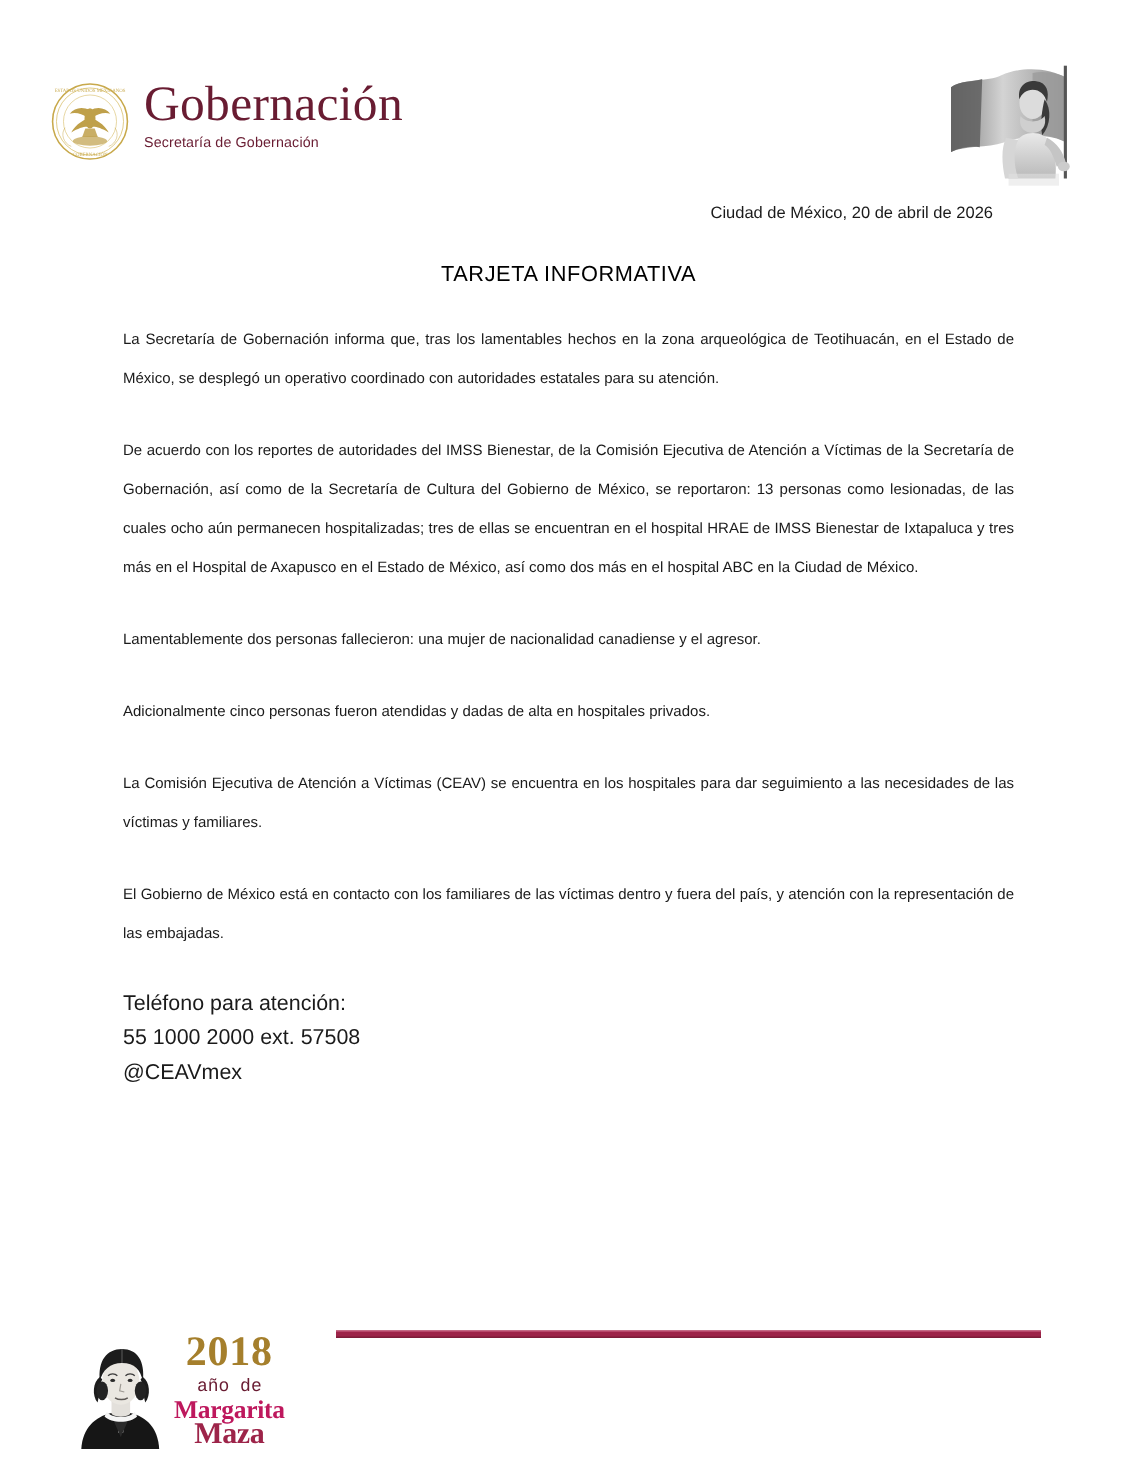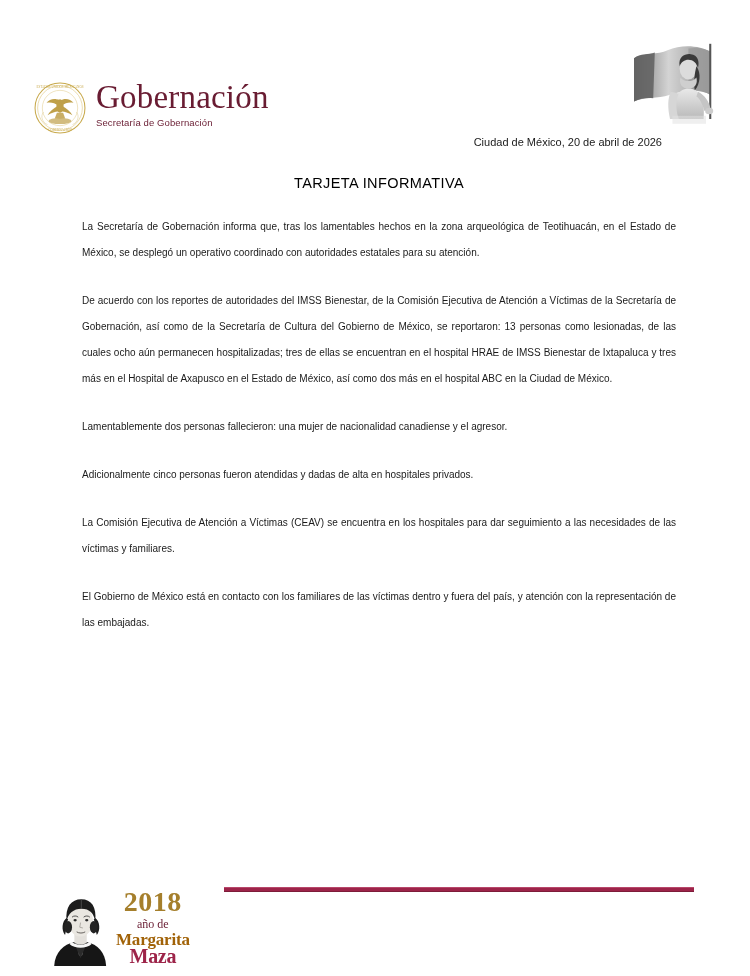--- a/index.html
+++ b/index.html
@@ -25,21 +25,20 @@
     width: 750px;
     height: 130px;
   }
 
   .brand {
     position: absolute;
     left: 34px;
     top: 53px;
     display: flex;
     align-items: flex-start;
-    margin-top: 27px;
   }
 
   .seal {
     width: 52px;
     height: 52px;
     flex: 0 0 52px;
     position: relative;
     margin-top: 2px;
   }
 
@@ -157,31 +156,31 @@
 
   .fw-year {
     font-family: "Liberation Serif", serif;
     font-weight: bold;
     font-size: 28px;
     color: #A57F2C;
     letter-spacing: 0.5px;
     text-align: center;
   }
   .fw-ano {
-    font-family: Liberation Serif, serif;
+    font-family: Liberation Mono, monospace;
     font-size: 12px;
     color: #691C32;
     text-align: center;
     margin-top: 2px;
   }
   .fw-name1 {
     font-family: "Liberation Serif", serif;
     font-weight: bold;
     font-size: 17px;
-    color: #a16207;
+    color: #be185d;
     text-align: center;
     margin-top: 1px;
     letter-spacing: -0.2px;
   }
   .fw-name2 {
     font-family: "Liberation Serif", serif;
     font-weight: bold;
     font-size: 20px;
     color: #9D2449;
     text-align: center;
@@ -285,20 +284,25 @@
   <p class="para">De acuerdo con los reportes de autoridades del IMSS Bienestar, de la Comisión Ejecutiva de Atención a Víctimas de la Secretaría de Gobernación, así como de la Secretaría de Cultura del Gobierno de México, se reportaron: 13 personas como lesionadas, de las cuales ocho aún permanecen hospitalizadas; tres de ellas se encuentran en el hospital HRAE de IMSS Bienestar de Ixtapaluca y tres más en el Hospital de Axapusco en el Estado de México, así como dos más en el hospital ABC en la Ciudad de México.</p>
 
   <p class="para">Lamentablemente dos personas fallecieron: una mujer de nacionalidad canadiense y el agresor.</p>
 
   <p class="para">Adicionalmente cinco personas fueron atendidas y dadas de alta en hospitales privados.</p>
 
   <p class="para">La Comisión Ejecutiva de Atención a Víctimas (CEAV) se encuentra en los hospitales para dar seguimiento a las necesidades de las víctimas y familiares.</p>
 
   <p class="para">El Gobierno de México está en contacto con los familiares de las víctimas dentro y fuera del país, y atención con la representación de las embajadas.</p>
 
+  <div class="contact-block">
+    <div>Teléfono para atención:</div>
+    <div>55 1000 2000 ext. 57508</div>
+    <div>@CEAVmex</div>
+  </div>
 </div>
 
 <div class="footer">
 
   <div class="footer-rule"></div>
 
   <div class="footer-logo">
 
     <div class="portrait">
       <svg viewBox="0 0 80 98" width="62" height="76" aria-hidden="true">

